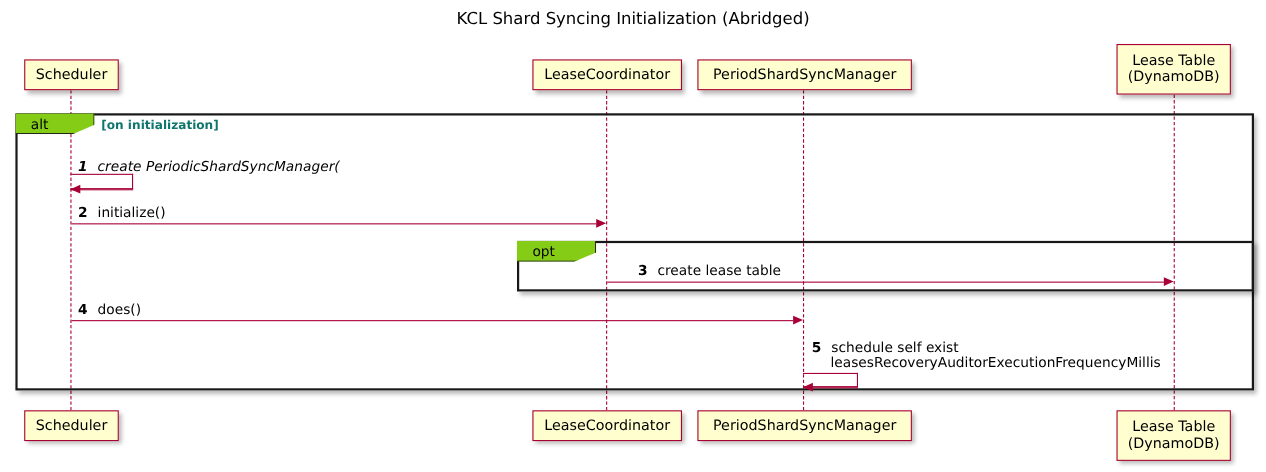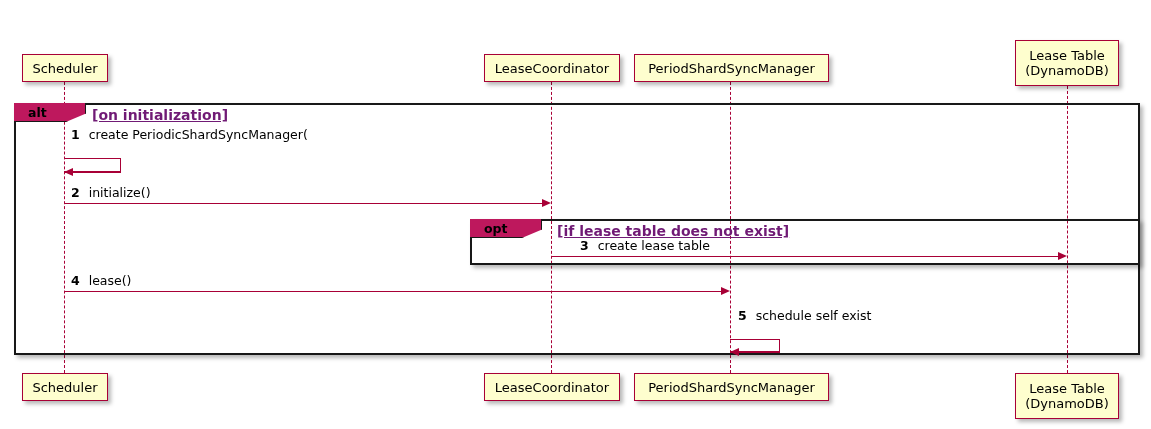--- a/index.html
+++ b/index.html
@@ -60,38 +60,37 @@
   .frame {
     position: absolute;
     box-sizing: border-box;
     border: 2.4px solid #181818;
     background: transparent;
     box-shadow: 3px 3px 4px rgba(0,0,0,0.28);
   }
   .frame-tab {
     position: absolute;
     box-sizing: border-box;
-    background: #be185d;
+    background: #84cc16;
     border-right: 1.5px solid #181818;
     border-bottom: 1.5px solid #181818;
     font-size: 12.5px;
-    font-weight: bold;
+    font-weight: normal;
     color: #000000;
     display: flex;
     align-items: center;
     padding-left: 14px;
     clip-path: polygon(0 0, 100% 0, 100% 55%, 72% 100%, 0 100%);
   }
   .frame-cond {
     position: absolute;
-    font-size: 14px;
+    font-size: 11px;
     font-weight: bold;
-    color: #701a75;
+    color: #0f766e;
     white-space: nowrap;
-    text-decoration: underline;
   }
   
   .msg-line {
     position: absolute;
     height: 0px;
     border-top: 1.4px solid #A80036;
   }
   .arrow-head {
     position: absolute;
     width: 0; height: 0;
@@ -121,71 +120,72 @@
     border: 1.4px solid #A80036;
     border-left: none;
     background: transparent;
   }
 </style>
 </head>
 <body>
 
 <div id="diagram">
 
+  <div class="title">KCL Shard Syncing Initialization (Abridged)</div>
 
   <div class="lifeline" style="left:64px; top:82px; height:291px;"></div>
   <div class="lifeline" style="left:551px; top:82px; height:291px;"></div>
   <div class="lifeline" style="left:730px; top:82px; height:291px;"></div>
   <div class="lifeline" style="left:1067px; top:86px; height:287px;"></div>
 
   <div class="frame" style="left:14px; top:103px; width:1126px; height:252px;"></div>
   <div class="frame-tab" style="left:14px; top:103px; width:72px; height:19px;">
     <span>alt</span>
   </div>
   <div class="frame-cond" style="left:92px; top:107px;">[on initialization]</div>
 
-  <div class="msg-label" style="left:71px; top:128px;">
+  <div class="msg-label" style="left:71px; top:144px;font-style:italic;">
     <span class="msg-seq">1</span>
     <span style="margin-left:5px;">create PeriodicShardSyncManager(</span>
   </div>
   <div class="self-loop" style="left:64px; top:158px; width:57px; height:14px;"></div>
   <div class="msg-line" style="left:64px; top:172px; width:57px;"></div>
   <div class="arrow-head left" style="left:64px; top:168px;"></div>
 
   <div class="msg-label" style="left:71px; top:186px;">
     <span class="msg-seq">2</span>
     <span style="margin-left:5px;margin-top:45px;">initialize()</span>
   </div>
   <div class="msg-line" style="left:65px; top:203px; width:477px;"></div>
   <div class="arrow-head" style="left:542px; top:199px;"></div>
 
   <div class="frame" style="left:470px; top:219px; width:670px; height:46px;"></div>
   <div class="frame-tab" style="left:470px; top:219px; width:72px; height:19px;">
     <span>opt</span>
   </div>
-  <div class="frame-cond" style="left:557px; top:223px;">[if lease table does not exist]</div>
 
   <div class="msg-label" style="left:580px; top:239px;">
     <span class="msg-seq">3</span>
     <span style="margin-left:5px;">create lease table</span>
   </div>
   <div class="msg-line" style="left:552px; top:256px; width:506px;"></div>
   <div class="arrow-head" style="left:1058px; top:252px;"></div>
 
   <div class="msg-label" style="left:71px; top:274px;">
     <span class="msg-seq">4</span>
-    <span style="margin-left:5px;">lease()</span>
+    <span style="margin-left:5px;">does()</span>
   </div>
   <div class="msg-line" style="left:65px; top:291px; width:656px;"></div>
   <div class="arrow-head" style="left:721px; top:287px;"></div>
 
   <div class="msg-label" style="left:738px; top:309px;">
     <span class="msg-seq">5</span>
     <span style="margin-left:5px;">schedule self exist</span>
   </div>
+  <div class="msg-label" style="left:755px; top:323px;">leasesRecoveryAuditorExecutionFrequencyMillis</div>
   <div class="self-loop" style="left:730px; top:339px; width:50px; height:13px;"></div>
   <div class="msg-line" style="left:730px; top:352px; width:50px;"></div>
   <div class="arrow-head left" style="left:730px; top:348px;"></div>
 
   <div class="participant" style="left:22px; top:54px; width:86px; height:28px;">
     <span>Scheduler</span>
   </div>
   <div class="participant" style="left:484px; top:54px; width:136px; height:28px;">
     <span>LeaseCoordinator</span>
   </div>

